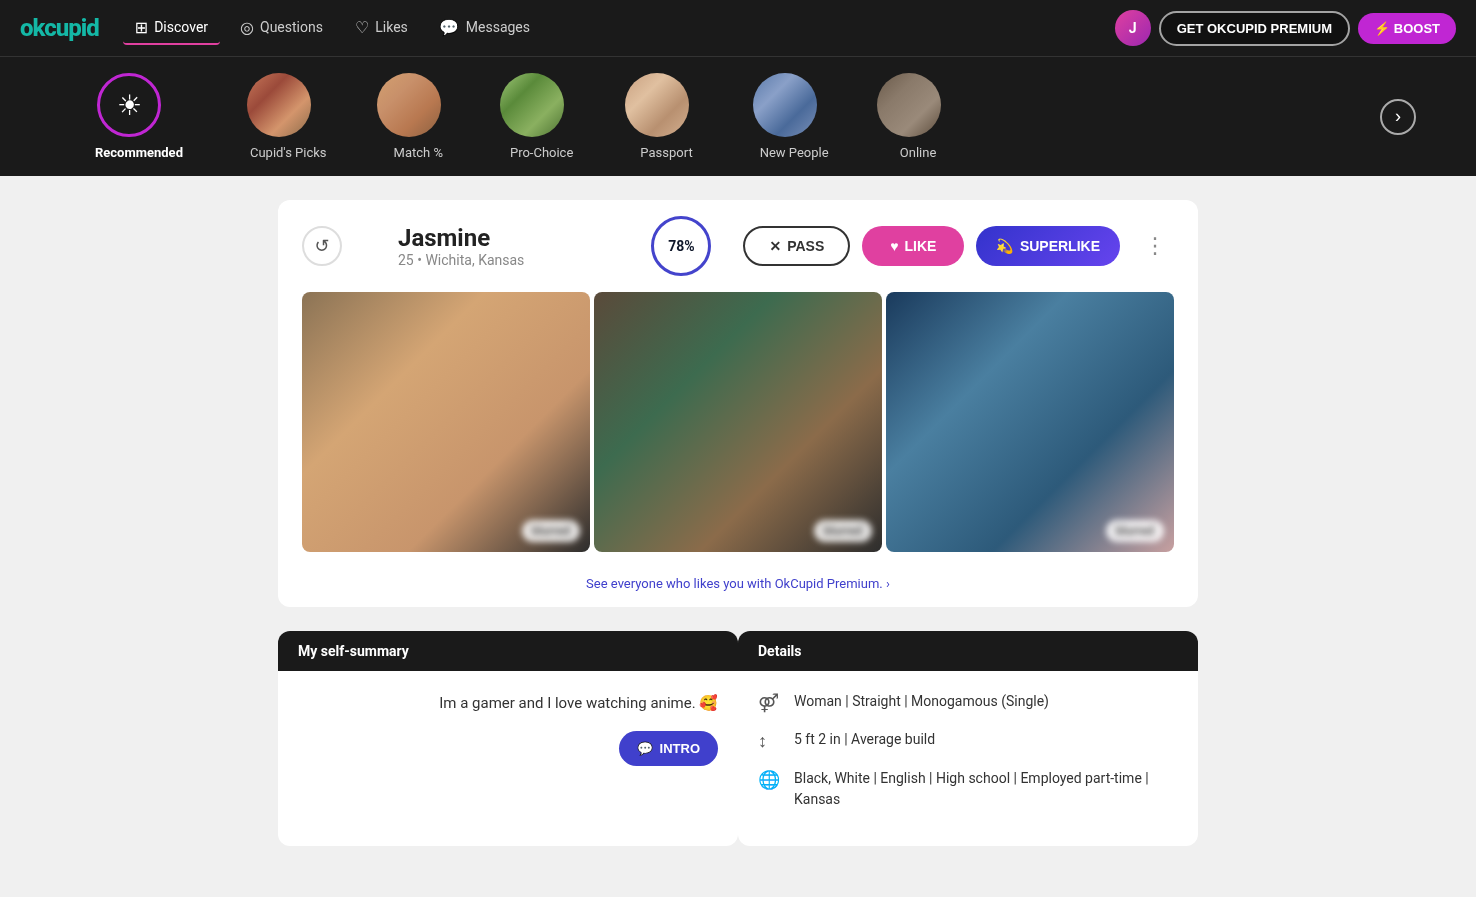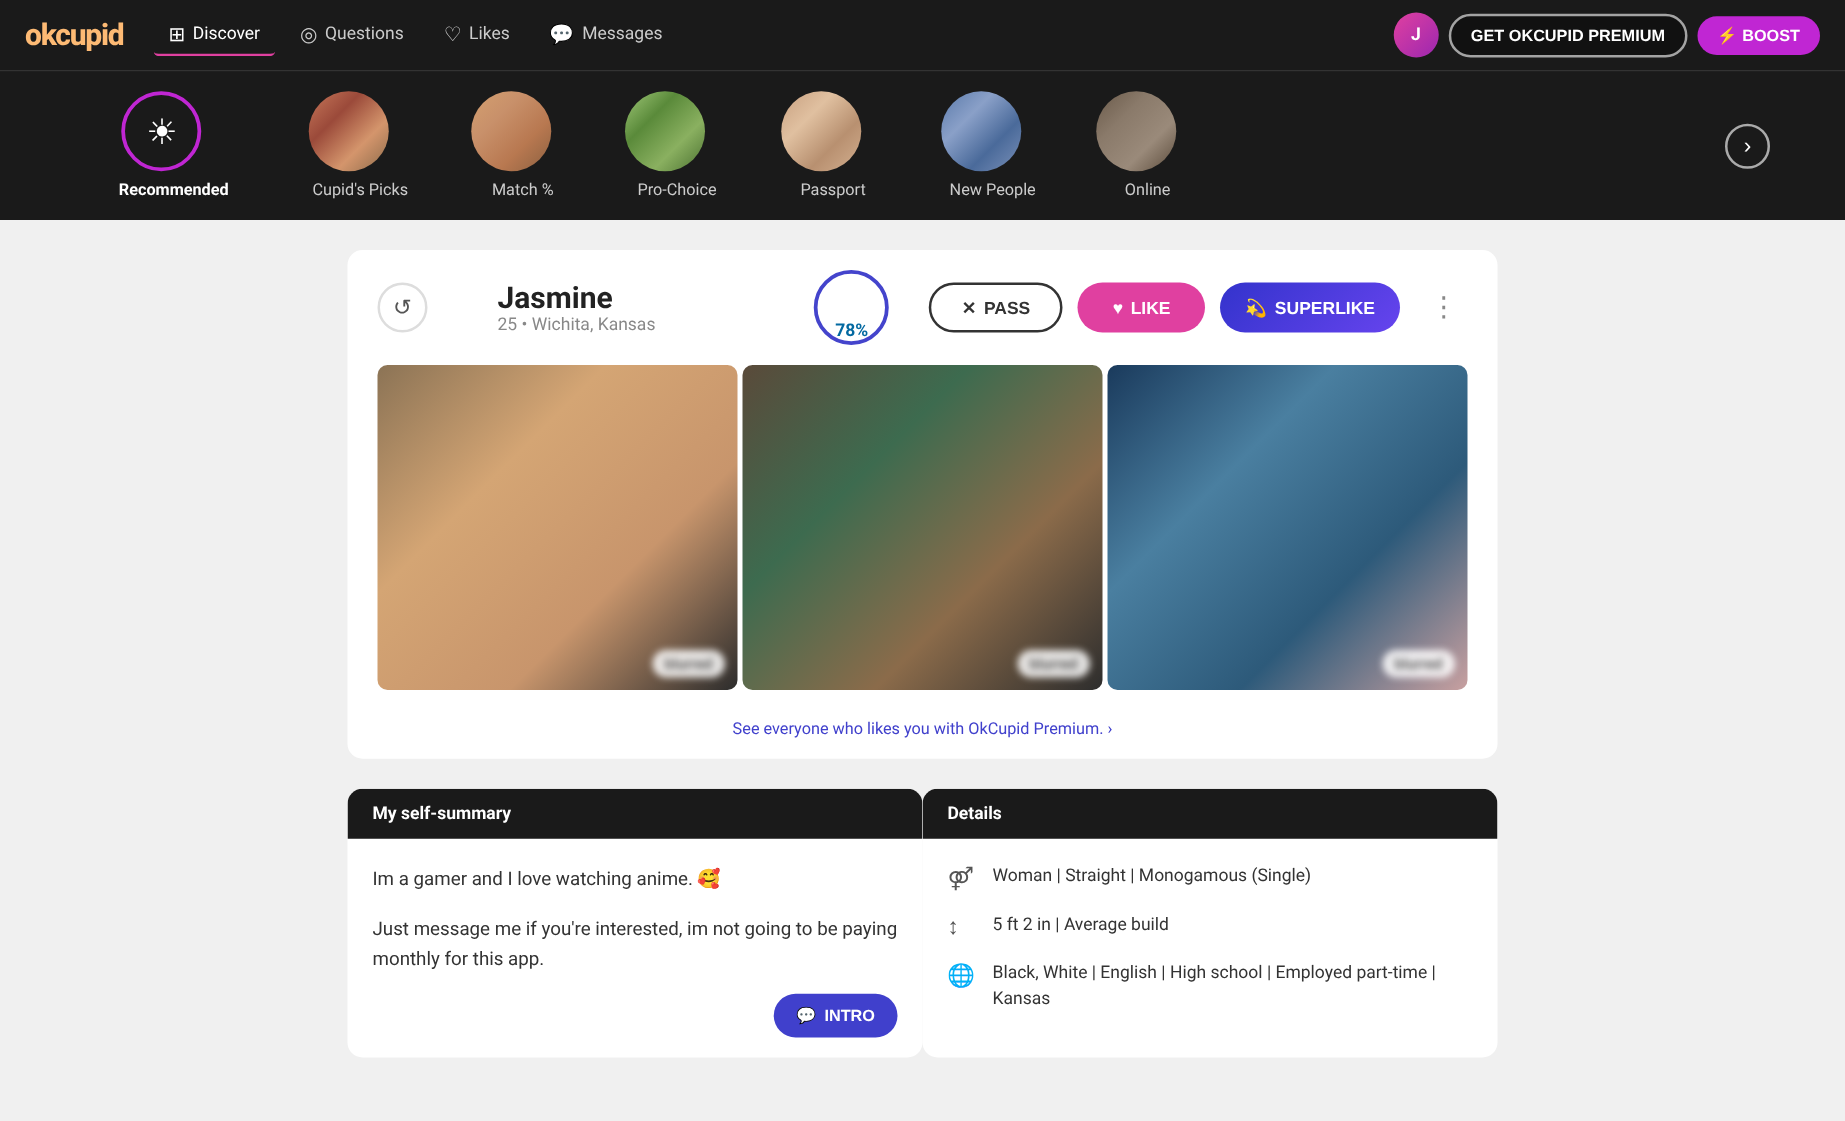--- a/index.html
+++ b/index.html
@@ -10,21 +10,21 @@
       background: #1a1a1a;
       display: flex;
       align-items: center;
       padding: 0 20px;
       height: 56px;
       gap: 8px;
     }
     .logo {
       font-size: 24px;
       font-weight: 800;
-      color: #fdba74;
+      color: #14b8a6;
       margin-right: 16px;
       letter-spacing: -1px;
     }
     .nav-item {
       display: flex;
       align-items: center;
       gap: 6px;
       color: #ccc;
       font-size: 14px;
       padding: 6px 12px;
@@ -160,24 +160,24 @@
       color: #222;
     }
     .profile-sub {
       font-size: 14px;
       color: #888;
     }
     .match-circle {
       width: 60px; height: 60px;
       border-radius: 50%;
       border: 3px solid #4444cc;
-      display: flex; align-items: flex-end; justify-content: center;
-      font-size: 14px;
-      font-weight: 700;
-      color: #0369a1;
+      display: flex; align-items: center; justify-content: center;
+      font-size: 14px;
+      font-weight: 700;
+      color: #0f172a;
     }
     .action-buttons {
       display: flex;
       gap: 12px;
       margin-left: 16px;
     }
     .btn-pass {
       background: white;
       border: 2px solid #333;
       color: #333;
@@ -277,21 +277,21 @@
       font-weight: 700;
     }
     .section-body {
       padding: 20px;
     }
     .self-summary-text {
       font-size: 15px;
       color: #333;
       line-height: 1.6;
     }
-    .self-summary-text p { margin-bottom: 16px; }
+    .self-summary-text p { margin-bottom: 16px; text-align: right; }
     .intro-btn {
       float: right;
       background: #4040cc;
       color: white;
       border: none;
       padding: 10px 18px;
       border-radius: 24px;
       font-size: 13px;
       font-weight: 700;
       cursor: pointer;
@@ -447,21 +447,20 @@
     <div class="premium-link">See everyone who likes you with OkCupid Premium. ›</div>
   </div>
 
   <div class="profile-details-row">
 
     <div class="section-card">
       <div class="section-header">My self-summary</div>
       <div class="section-body">
         <div class="self-summary-text">
           <p>Im a gamer and I love watching anime. 🥰</p>
-          <p>Just message me if you're interested, im not going to be paying monthly for this app.</p>
         </div>
         <button class="intro-btn">
           <span>💬</span>
           <span>INTRO</span>
         </button>
       </div>
     </div>
 
     <div class="section-card">
       <div class="section-header">Details</div>

